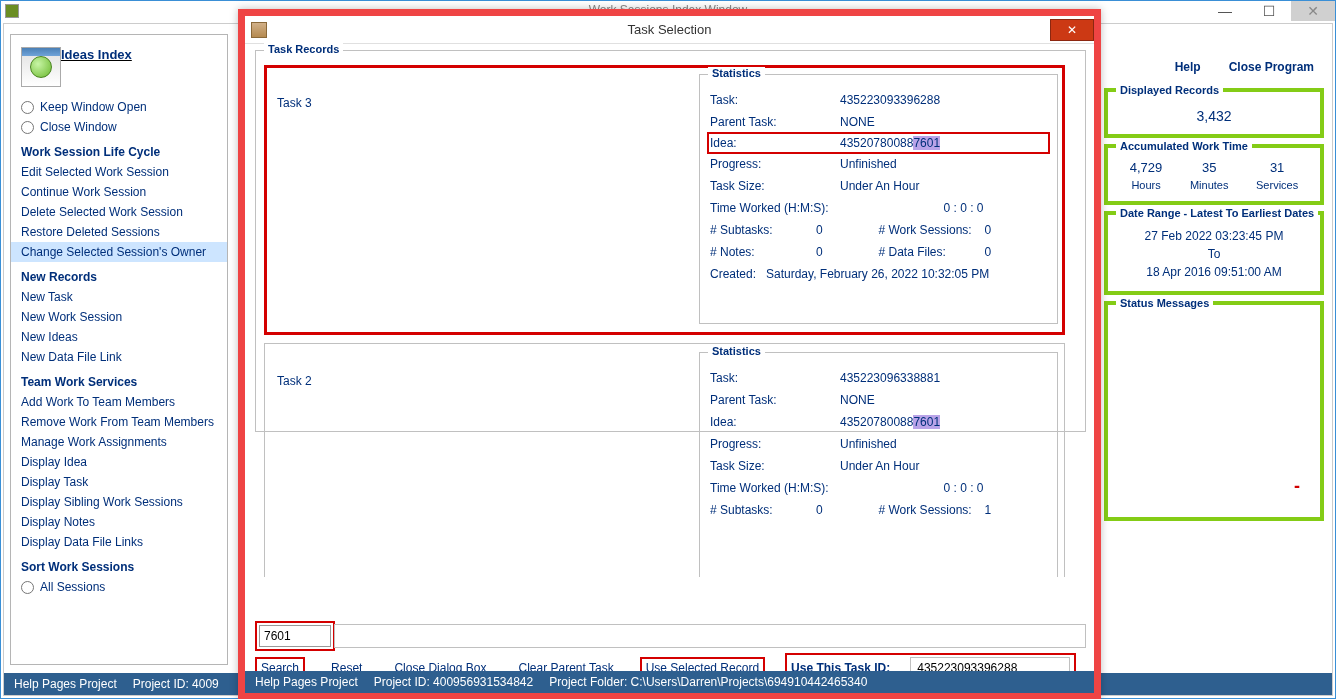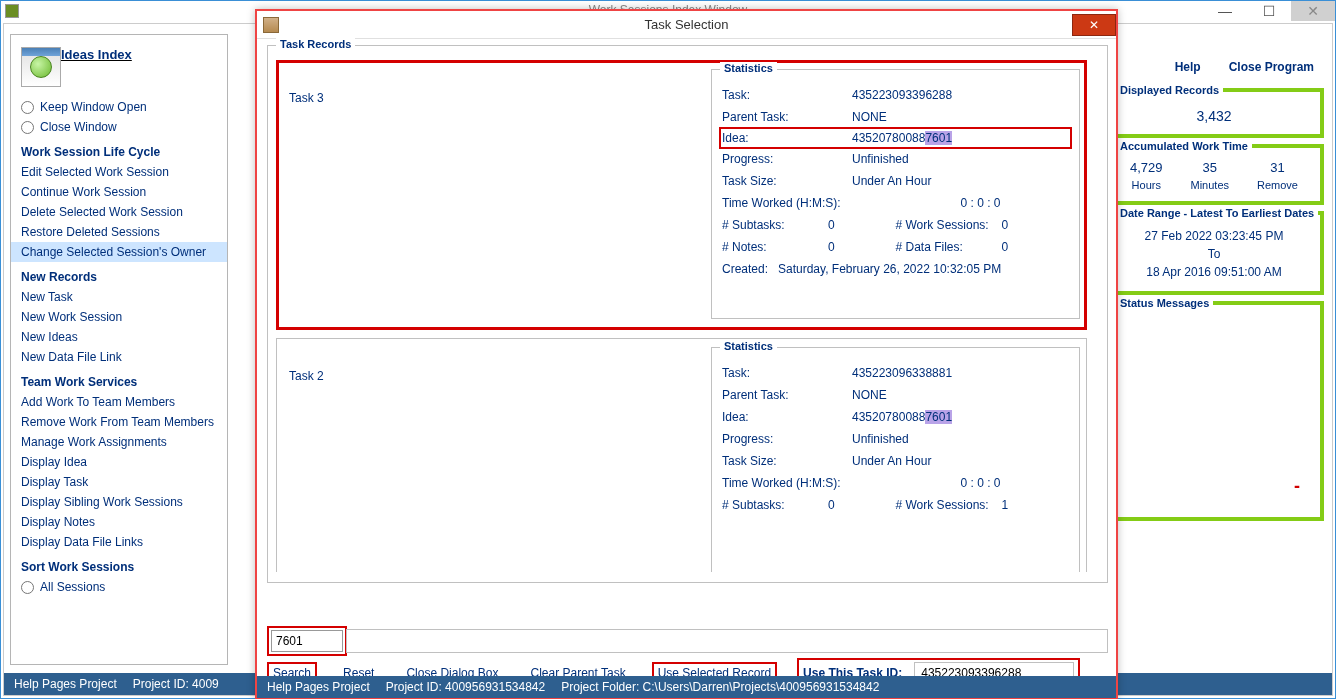--- a/index.html
+++ b/index.html
@@ -36,29 +36,29 @@
   .mini-panel .legend { position:absolute; top:-8px; left:8px; background:#fff; padding:0 4px; color:#002f7a; font-weight:bold; font-size:11px; white-space:nowrap;}
   .mini-panel .big-center { text-align:center; color:#002f7a; font-size:14px; padding-top:4px;}
   .time-grid { display:flex; justify-content:space-around; color:#002f7a; text-align:center;}
   .time-grid .col div:first-child { font-size:13px; margin-bottom:4px;}
   .time-grid .col div:last-child { font-size:11px;}
   .date-lines { text-align:center; color:#002f7a; font-size:12px;}
   .date-lines div { padding:2px 0;}
   .red-dot { color:#d10000; font-size:18px; position:absolute; bottom:20px; right:20px; font-weight:bold;}
   
   
-  .dialog { position:absolute; left:237px; top:8px; width:863px; height:691px; background:#fff; border:2px solid #ef4444; box-shadow:0 0 8px rgba(0,0,0,0.25);margin-left:17px;}
+  .dialog { position:absolute; left:237px; top:8px; width:863px; height:691px; background:#fff; border:7px solid #ef4444; box-shadow:0 0 8px rgba(0,0,0,0.25);}
   .dlg-titlebar { height:28px; background:#fff; border-bottom:1px solid #e0e0e0; display:flex; align-items:center; position:relative;}
   .dlg-java-icon { width:16px; height:16px; margin-left:6px; background:linear-gradient(#d1b088,#b58a50); border:1px solid #8a6838;}
   .dlg-title { position:absolute; left:50%; transform:translateX(-50%); color:#333; font-size:13px;}
   .dlg-close { margin-left:auto; width:44px; height:22px; background:#cc3914; color:#fff; display:flex; align-items:center; justify-content:center; font-size:12px; border:1px solid #8c2710;}
   
   .dlg-body { position:absolute; left:10px; top:34px; right:8px; bottom:46px; }
   
-  .task-records-fieldset { position:relative; border:1px solid #c0c0c0; padding:12px 16px 6px 6px; height:538px;}
+  .task-records-fieldset { position:relative; border:1px solid #c0c0c0; padding:12px 16px 6px 6px; height:382px;}
   .task-records-fieldset > .legend { position:absolute; top:-8px; left:8px; background:#fff; padding:0 4px; color:#002f7a; font-weight:bold; font-size:11px;}
   
   .records-scroll { height:514px; overflow-y:scroll; border:none; position:relative;}
   .records-scroll::-webkit-scrollbar { width:17px;}
   .records-scroll::-webkit-scrollbar-track { background:#f0f0f0; border:1px solid #d0d0d0;}
   .records-scroll::-webkit-scrollbar-thumb { background:#c8c8c8; border:1px solid #a8a8a8;}
   .records-scroll::-webkit-scrollbar-button { background:#e6e6e6; height:17px; border:1px solid #c0c0c0;}
   
   .task-record { border:1px solid #c0c0c0; margin:2px 4px 8px 2px; padding-top:4px; display:flex; min-height:270px;}
   .task-record.highlight { outline:3px solid #d40000; outline-offset:-3px;}
@@ -79,21 +79,21 @@
   
   .search-bar { position:absolute; left:10px; bottom:44px; right:8px; height:26px; display:flex; align-items:center;}
   .search-box-wrap { width:80px; border:2px solid #d40000; padding:2px; display:flex; align-items:center;}
   .search-box-wrap input { width:100%; border:1px solid #999; padding:3px 4px; font-size:12px; font-family:inherit;}
   .search-remainder { flex:1; border:1px solid #c0c0c0; height:24px; margin-left:-1px; background:#fff;}
   
   .buttons-row { position:absolute; left:10px; bottom:12px; right:8px; height:26px; display:flex; align-items:center; gap:20px;}
   .link-btn { color:#002f7a; padding:3px 6px; cursor:pointer;}
   .link-btn .ul { text-decoration:underline;}
   .red-box { border:2px solid #d40000; padding:2px 4px;}
-  .task-id-group { display:flex; align-items:center; gap:12px;}
+  .task-id-group { display:flex; align-items:center; gap:20px;}
   .task-id-group .label { color:#002f7a; font-weight:bold;}
   .task-id-group input { border:1px solid #c0c0c0; padding:3px 6px; width:160px; font-size:12px; font-family:inherit;}
   
   .dlg-statusbar { position:absolute; left:0; bottom:0; right:0; height:22px; background:#2e5f8f; color:#fff; display:flex; align-items:center; padding:0 10px; font-size:12px; gap:16px;}
   
   .outer-statusbar { position:absolute; left:0; bottom:0; right:0; height:22px; background:#2e5f8f; color:#fff; display:flex; align-items:center; padding:0 10px; font-size:12px; gap:16px;}
 </style>
 </head>
 <body>
 
@@ -172,21 +172,21 @@
           <div class="col">
               <div>4,729</div>
               <div>Hours</div>
             </div>
           <div class="col">
               <div>35</div>
               <div>Minutes</div>
             </div>
           <div class="col">
               <div>31</div>
-              <div>Remove</div>
+              <div>Services</div>
             </div>
         </div>
       </div>
       <div class="mini-panel">
         <span class="legend">Date Range - Latest To Earliest Dates</span>
         <div class="date-lines">
           <div>27 Feb 2022  03:23:45 PM</div>
           <div>To</div>
           <div>18 Apr 2016  09:51:00 AM</div>
         </div>
@@ -328,17 +328,17 @@
       <span class="link-btn red-box"><span class="ul">U</span><span>se Selected Record</span></span>
       <div class="task-id-group red-box">
         <span class="label">Use This Task ID:</span>
         <input type="text" value="435223093396288" style="">
       </div>
     </div>
 
     <div class="dlg-statusbar">
       <span>Help Pages Project</span>
       <span>Project ID: 400956931534842</span>
-      <span>Project Folder: C:\Users\Darren\Projects\400956931534842</span>
+      <span>Project Folder: C:\Users\Darren\Projects\694910442465340</span>
     </div>
   </div>
 
 </div>
 
 </body></html>

